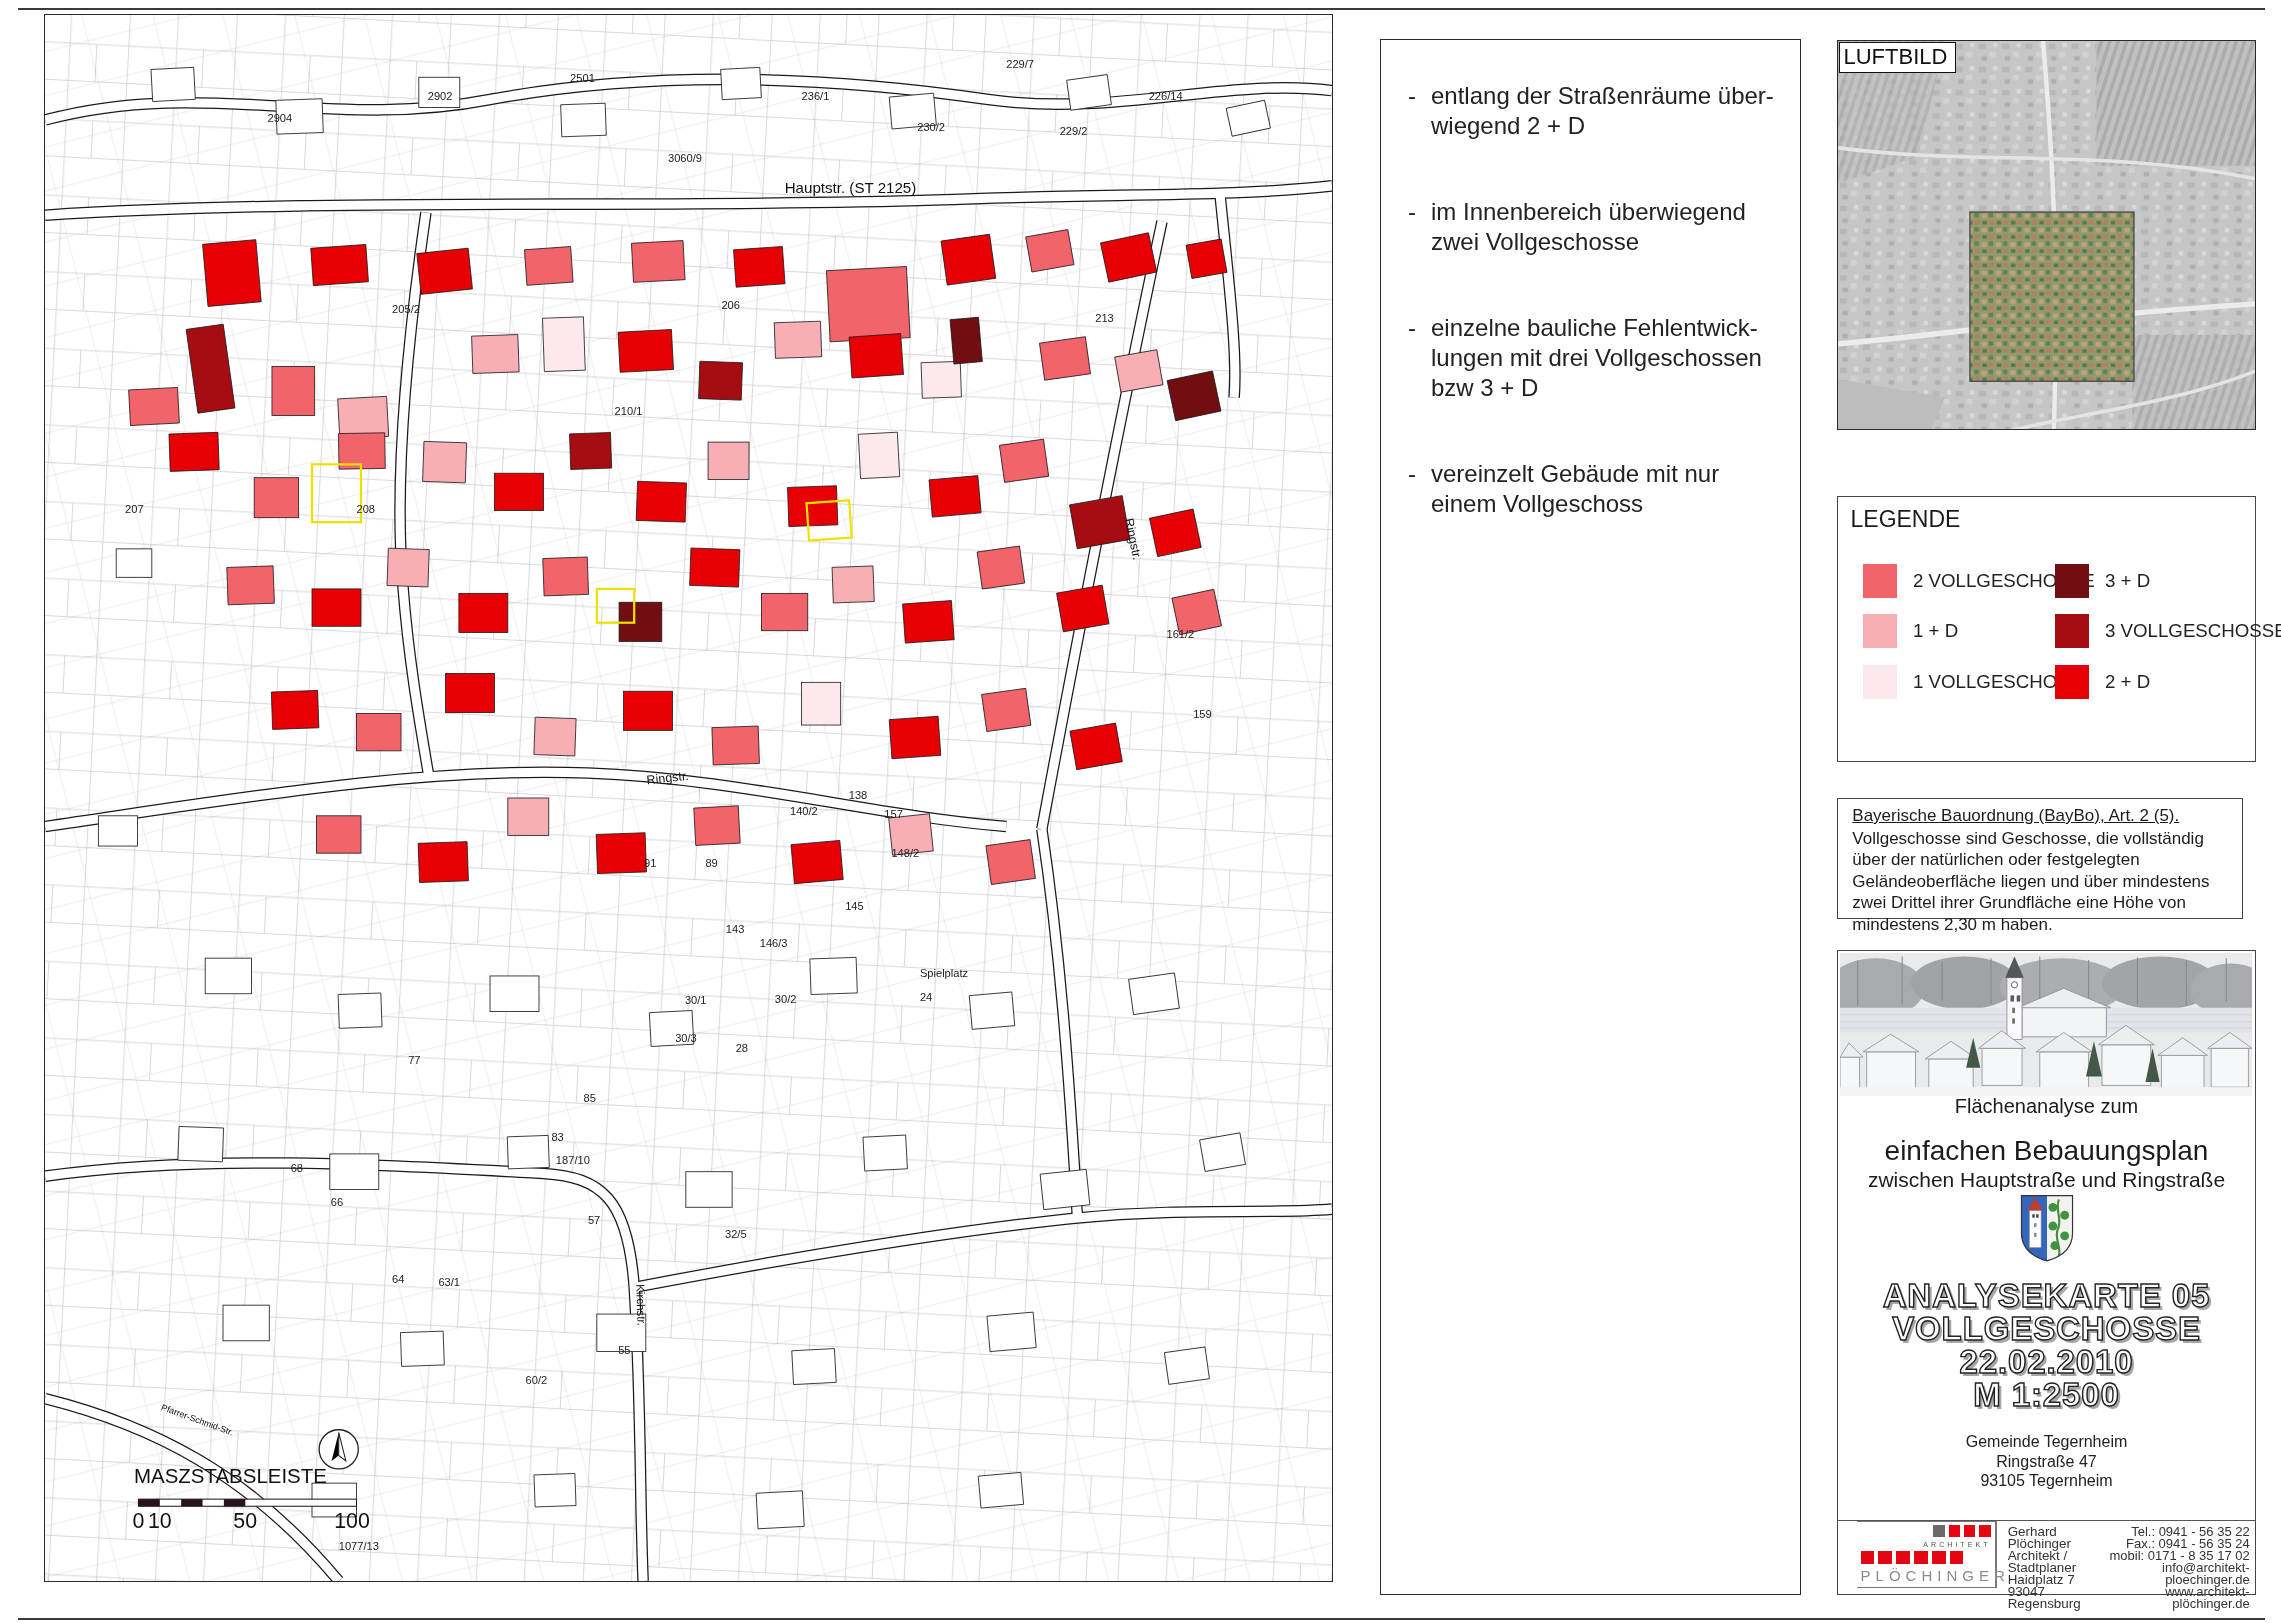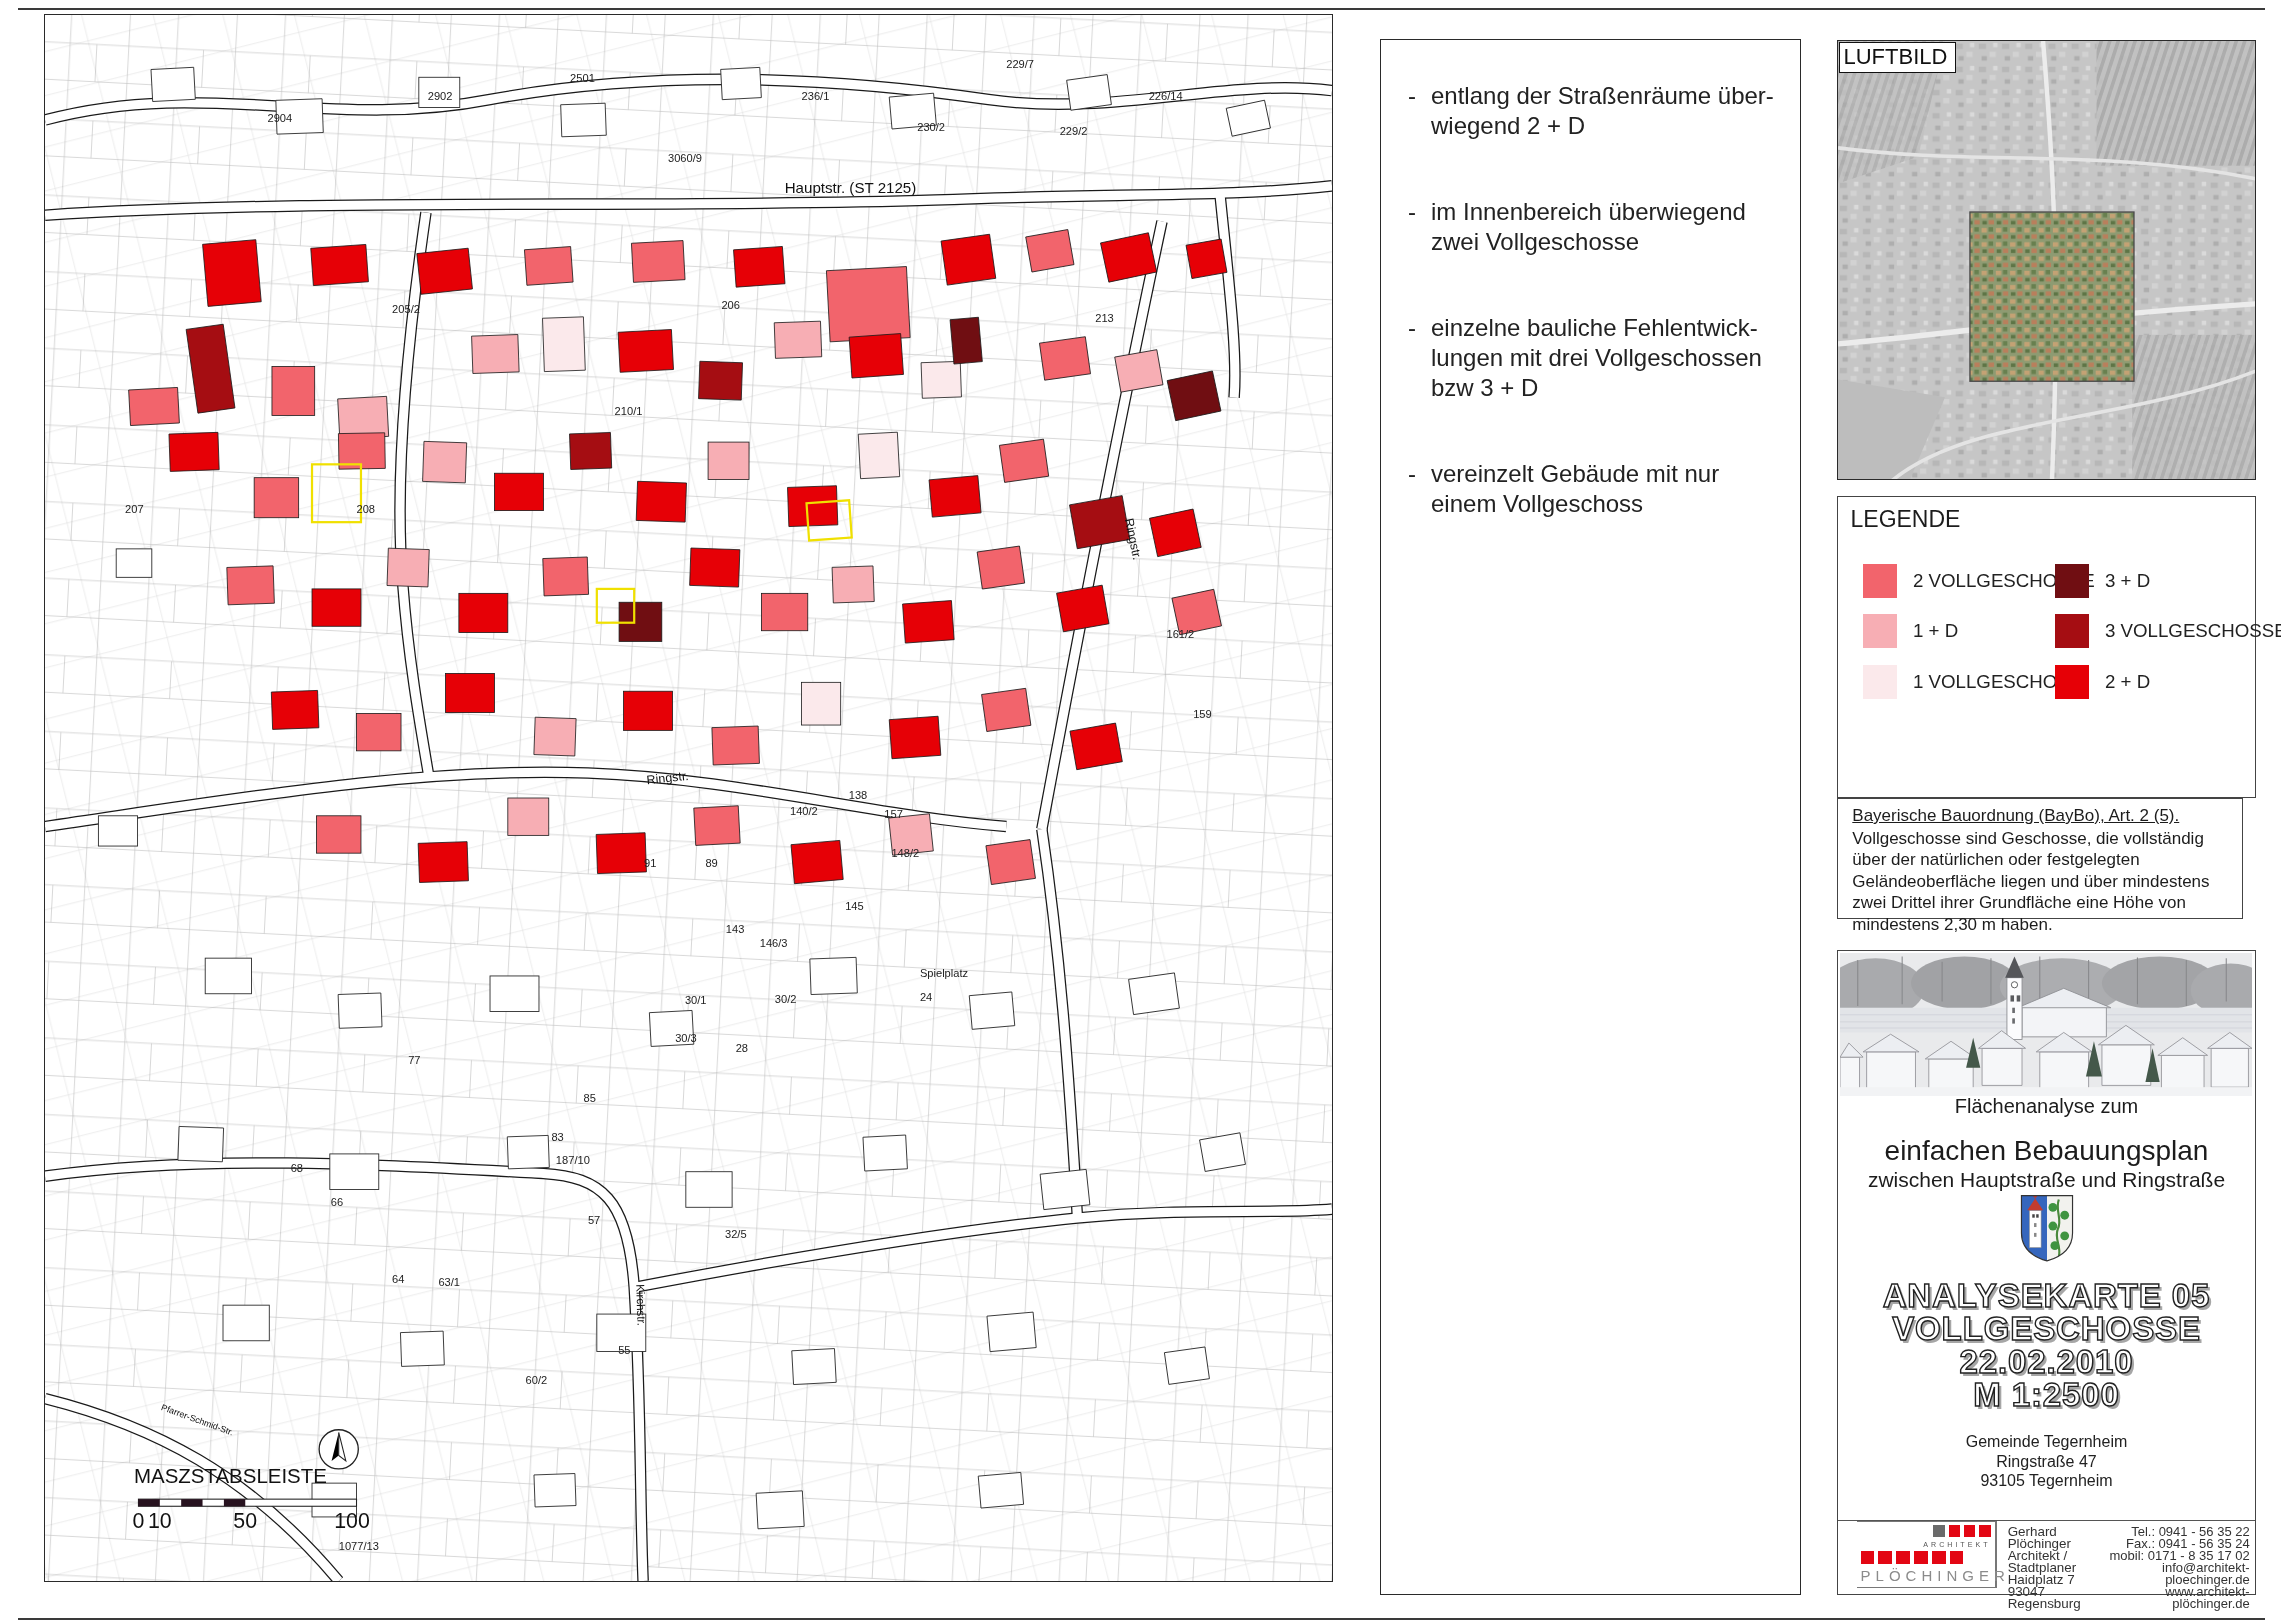--- a/index.html
+++ b/index.html
@@ -14,24 +14,24 @@
   #map-wrap svg { width:100%; height:100%; display:block; }
   svg text { font-family:"Liberation Sans", sans-serif; }
   .b { stroke:#1a1a1a; stroke-width:0.9; }
 
   
   #notes { left:1380px; top:39px; width:421px; height:1556px; padding:41px 23px 0 27px; }
   .note { display:flex; margin-bottom:30px; font-size:24px; line-height:30px; color:#222; }
   .note .dash { width:23px; flex:none; }
 
   
-  #luftbild { left:1837px; top:40px; width:419px; height:440px; border:1.8px solid #2a2a2a; overflow:hidden; }
+  #luftbild { left:1837px; top:40px; width:419px; height:390px; border:1.8px solid #2a2a2a; overflow:hidden; }
   #luftbild-label { left:0.9px; top:0.9px; background:#fff; border:1.8px solid #111; padding:0.9px 7.1px 2.7px 3.6px;
                     font-size:22px; letter-spacing:0px; color:#111; z-index:5; }
-  #legend { left:1837px; top:496px; width:419px; height:302px; border:1.8px solid #444; padding:9px 12.5px; }
+  #legend { left:1837px; top:496px; width:419px; height:266px; border:1.8px solid #444; padding:9px 12.5px; }
   #legend-title { font-size:23px; margin-bottom:30px; }
   .lg-grid { display:grid; grid-template-columns:192px 1fr; row-gap:14.3px; margin-left:12.5px; }
   .lg-row { display:flex; align-items:center; height:36px; }
   .lg-sw { width:34px; height:34px; margin-right:16px; flex:none; }
   .lg-lb { font-size:18.7px; white-space:nowrap; color:#222; }
 
   #law { left:1837px; top:798px; width:406px; height:121px; border:1.8px solid #444; padding:7.1px 14.3px; }
   #law-title { font-size:17px; text-decoration:underline; margin-bottom:1.8px; }
   #law-body { font-size:17px; line-height:21.4px; }
 

